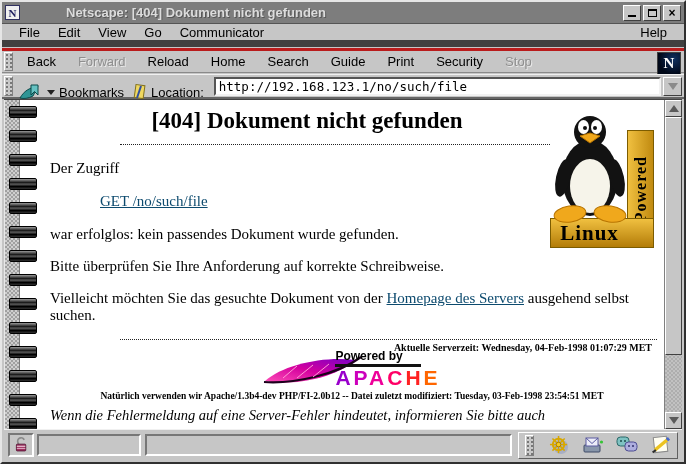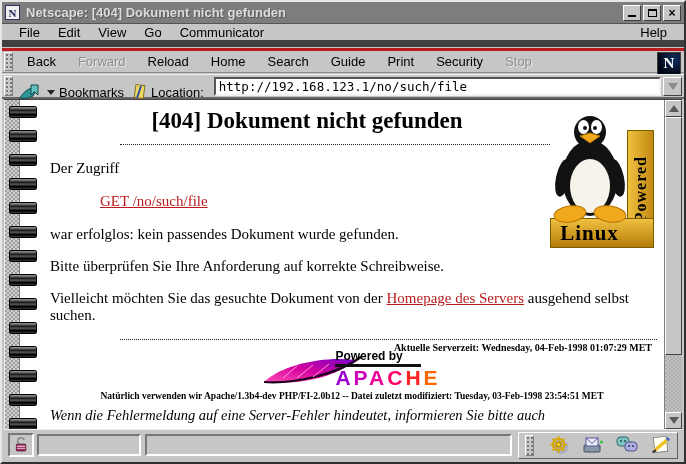--- a/index.html
+++ b/index.html
@@ -17,21 +17,21 @@
   .titlebar {
     position:absolute; top:0; left:0; right:0; height:22px;
     background:#7d7d7d; display:flex; align-items:center; padding:0 3px;
     border-bottom:1px solid #555;
   }
   .title-icon {
     width:15px; height:15px; background:#f0f0f0; border:1px solid #303060;
     color:#202060; font:bold 11px "Liberation Serif", serif;
     display:flex; align-items:center; justify-content:center; margin-right:6px;
   }
-  .title-text { color:#dcdcdc; font:bold 13px "Liberation Sans", sans-serif; text-shadow:1px 1px 0 #565656; flex:1; white-space:nowrap; overflow:hidden; }
+  .title-text { color:#dcdcdc; font:bold 13px "Liberation Sans", sans-serif; text-shadow:1px 1px 0 #565656; flex:1; white-space:nowrap; overflow:hidden;margin-left:40px; }
   .win-btn {
     width:18px; height:16px; margin-left:2px; background:#c6c6c6;
     border:1px solid; border-color:#fff #404040 #404040 #fff;
     display:flex; align-items:center; justify-content:center; cursor:pointer; position:relative;
   }
   .glyph-min { position:absolute; bottom:3px; left:4px; width:8px; height:2px; background:#000; }
   .glyph-max { width:9px; height:8px; border:1px solid #000; border-top:2px solid #000; }
   .glyph-close { font:bold 12px "Liberation Sans",sans-serif; color:#000; line-height:1; }
 
   
@@ -98,21 +98,21 @@
   }
   .ring {
     position:absolute; left:5px; width:28px; height:12px; z-index:2;
     background:linear-gradient(180deg,#9a9a9a,#1c1c1c 35%,#5a5a5a 52%,#000 75%,#333);
     border:1px solid #000; border-radius:2px;
   }
   .page {
     position:absolute; left:34px; top:0; right:20px; bottom:0; padding:4px 8px 0 12px;
     font-family:"Liberation Serif", serif; font-size:15px; color:#000; overflow:hidden;
   }
-  .page a { color:#b91c1c; text-decoration:underline; cursor:pointer; }
+  .page a { color:#0c4a6e; text-decoration:underline; cursor:pointer; }
   h1.heading { font:bold 23px "Liberation Serif", serif; text-align:center; margin:4px 90px 4px 0; white-space:nowrap; }
   .dotted { border:0; border-top:1px dotted #222; height:0; }
   .hr1 { margin:10px 0 14px 70px; width:430px; }
   .hr2 { margin:14px 0 2px 70px; width:537px; }
   p.body-line { margin:15px 0; }
   p.request { margin:16px 0 16px 50px; }
   .server-time { text-align:right; font:bold 10px "Liberation Serif", serif; margin:2px 2px 0 0; }
   .apache-logo { display:flex; justify-content:center; align-items:flex-end; height:34px; margin-top:1px; }
   .feather { margin-bottom:2px; }
   .apache-text { display:flex; flex-direction:column; margin-left:-28px; }

